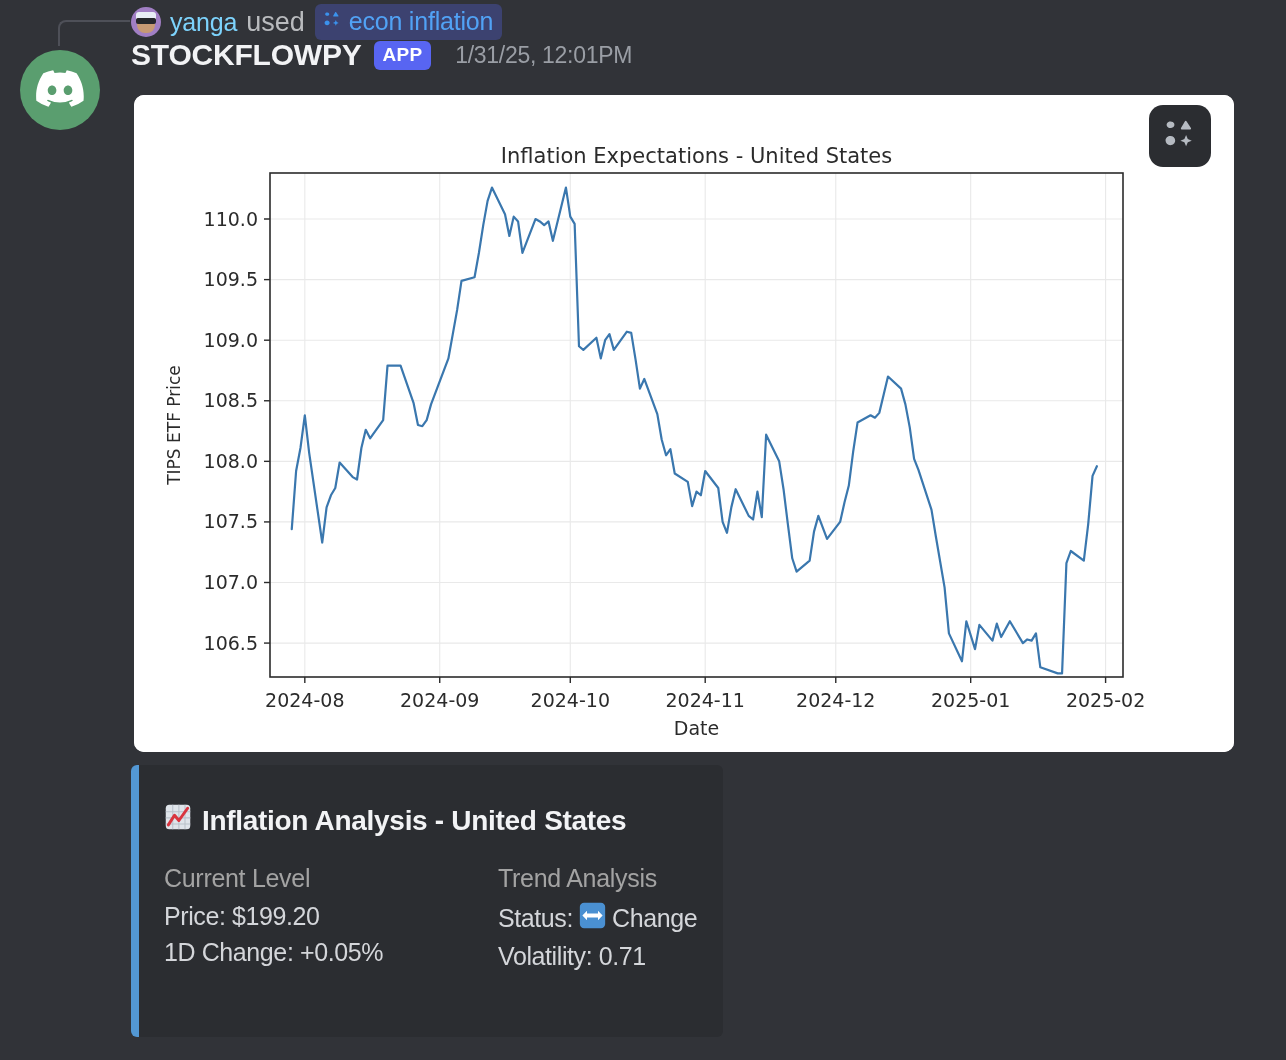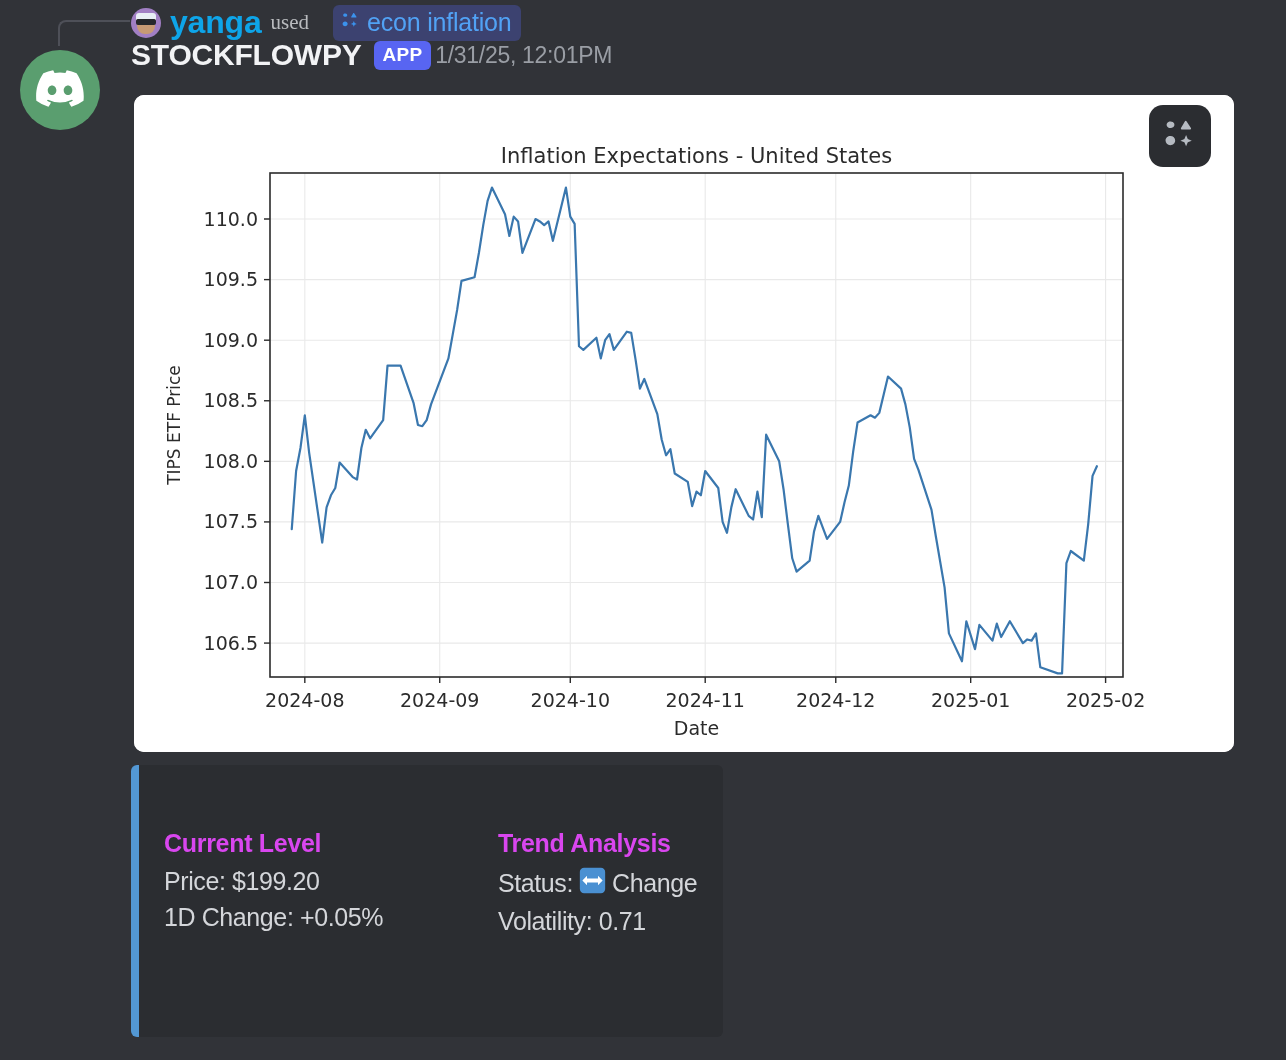--- a/index.html
+++ b/index.html
@@ -26,45 +26,45 @@
   }
   .cmd-inline { position: absolute; left: 131px; top: 4px; display: flex; align-items: center; gap: 0px; }
   .mini-avatar {
     width: 30px; height: 30px; border-radius: 50%;
     background: #a17fc4; position: relative; overflow: hidden;
     flex: 0 0 auto; margin-right: 9px;
   }
   .mini-avatar .hat { position: absolute; left: 5px; top: 5px; width: 20px; height: 7px; background: #e8eef5; border-radius: 3px 3px 0 0; }
   .mini-avatar .face { position: absolute; left: 6px; top: 11px; width: 18px; height: 15px; background: #c79a74; border-radius: 0 0 8px 8px; }
   .mini-avatar .glasses { position: absolute; left: 5px; top: 11px; width: 20px; height: 6px; background: #26282c; border-radius: 2px; }
-  .cmd-user { color: #0ea5e9; font-size: 32px; font-weight: 700; letter-spacing: -0.2px; }
-  .cmd-used { color: #b9bbbe; font-size: 21px; margin-left: 9px; font-family: Liberation Serif, serif; }
+  .cmd-user { color: #7dd3fc; font-size: 25px; font-weight: 400; letter-spacing: -0.2px; }
+  .cmd-used { color: #b9bbbe; font-size: 27px; margin-left: 9px; }
   .cmd-pill {
-    margin-left: 24px; background: #3c4270; border-radius: 6px;
+    margin-left: 10px; background: #3c4270; border-radius: 6px;
     padding: 3px 9px 4px 8px; display: inline-flex; align-items: center; gap: 7px;
   }
   .cmd-pill-name { color: #51a2f5; font-size: 25px; letter-spacing: -0.2px; }
   .apps-glyph { display: block; }
 
   
   .big-avatar {
     position: absolute; left: 20px; top: 50px;
     width: 80px; height: 80px; border-radius: 50%;
     background: #5a9e6f; display: flex; align-items: center; justify-content: center;
   }
 
   
   .msg-head { position: absolute; left: 131px; top: 38px; display: flex; align-items: center; }
   .msg-author { color: #f2f3f5; font-size: 30px; font-weight: 600; letter-spacing: -0.2px; }
   .app-tag {
     margin-left: 12px; background: #5865f2; color: #fff;
     font-size: 19px; font-weight: 700; border-radius: 6px;
     padding: 3px 9px 4px; letter-spacing: 0.2px; text-align: center;
   }
-  .msg-time { margin-left: 4px; color: #9a9ea5; font-size: 23px; letter-spacing: -0.3px; }
+  .msg-time { margin-left: 24px; color: #9a9ea5; font-size: 23px; letter-spacing: -0.3px; }
 
   
   .chart-card {
     position: absolute; left: 134px; top: 95px;
     width: 1100px; height: 657px;
     background: #ffffff; border-radius: 10px; overflow: hidden;
   }
   .apps-badge {
     position: absolute; right: 23px; top: 10px;
     width: 62px; height: 62px; background: #2b2d31;
@@ -80,21 +80,21 @@
   }
   .embed-bar { position: absolute; left: 0; top: 0; width: 8px; height: 272px; background: #5398d4; }
   .embed-body { position: absolute; left: 33px; top: 38px; right: 14px; }
   .embed-title {
     color: #f2f3f5; font-size: 28px; font-weight: 700; letter-spacing: -0.3px;
     display: flex; align-items: center; gap: 10px; white-space: nowrap;
   }
   .embed-cols { display: flex; margin-top: 26px; }
   .embed-col { width: 322px; }
   .embed-col:last-child { width: auto; margin-left: 12px; }
-  .field-name { color: #d946ef; font-size: 25px; font-weight: 700; letter-spacing: -0.3px; margin-bottom: 9px; }
+  .field-name { color: #a3a3a3; font-size: 25px; font-weight: 400; letter-spacing: -0.3px; margin-bottom: 9px; }
   .field-line { color: #d4d6da; font-size: 25px; letter-spacing: -0.4px; margin-top: 7px; white-space: nowrap; display: flex; align-items: center; gap: 6px; }
   .emoji-img { flex: 0 0 auto; }
 </style>
 </head>
 <body>
 
 <div class="cmd-header">
   <div class="reply-spine"></div>
   <div class="cmd-inline">
     <div class="mini-avatar">
@@ -194,20 +194,37 @@
         <path fill="#b5bac1" d="M5.2 13.4c2 0 3.4 1.4 3.4 3.2 0 1.9-1.5 3.3-3.5 3.3-1.9 0-3.3-1.4-3.3-3.3 0-1.8 1.5-3.2 3.4-3.2z"></path>
         <path fill="#b5bac1" d="M16.3 12.7l1.2 2.8 2.8 1.2-2.8 1.2-1.2 2.8-1.2-2.8-2.8-1.2 2.8-1.2z"></path>
       </svg>
     </span>
   </div>
 </div>
 
 <div class="embed">
   <div class="embed-bar"></div>
   <div class="embed-body">
+    <div class="embed-title">
+      <span class="emoji-img">
+        <svg width="28" height="28" viewBox="0 0 32 32">
+          <rect x="2" y="2" width="28" height="28" rx="4" fill="#dfe4ea"></rect>
+          <g stroke="#b9c1ca" stroke-width="1.2">
+            <line x1="2" y1="10" x2="30" y2="10"></line>
+              <line x1="2" y1="17" x2="30" y2="17"></line>
+            <line x1="2" y1="24" x2="30" y2="24"></line>
+              <line x1="10" y1="2" x2="10" y2="30"></line>
+            <line x1="17" y1="2" x2="17" y2="30"></line>
+              <line x1="24" y1="2" x2="24" y2="30"></line>
+          </g>
+          <polyline points="5,25 12,14 17,20 27,6" fill="none" stroke="#d9353f" stroke-width="3.4" stroke-linecap="round" stroke-linejoin="round"></polyline>
+        </svg>
+      </span>
+      <span>Inflation Analysis - United States</span>
+    </div>
     <div class="embed-cols">
 
       <div class="embed-col">
         <div class="field-name">Current Level</div>
         <div class="field-line">Price: $199.20</div>
         <div class="field-line">1D Change: +0.05%</div>
       </div>
 
       <div class="embed-col">
         <div class="field-name">Trend Analysis</div>

